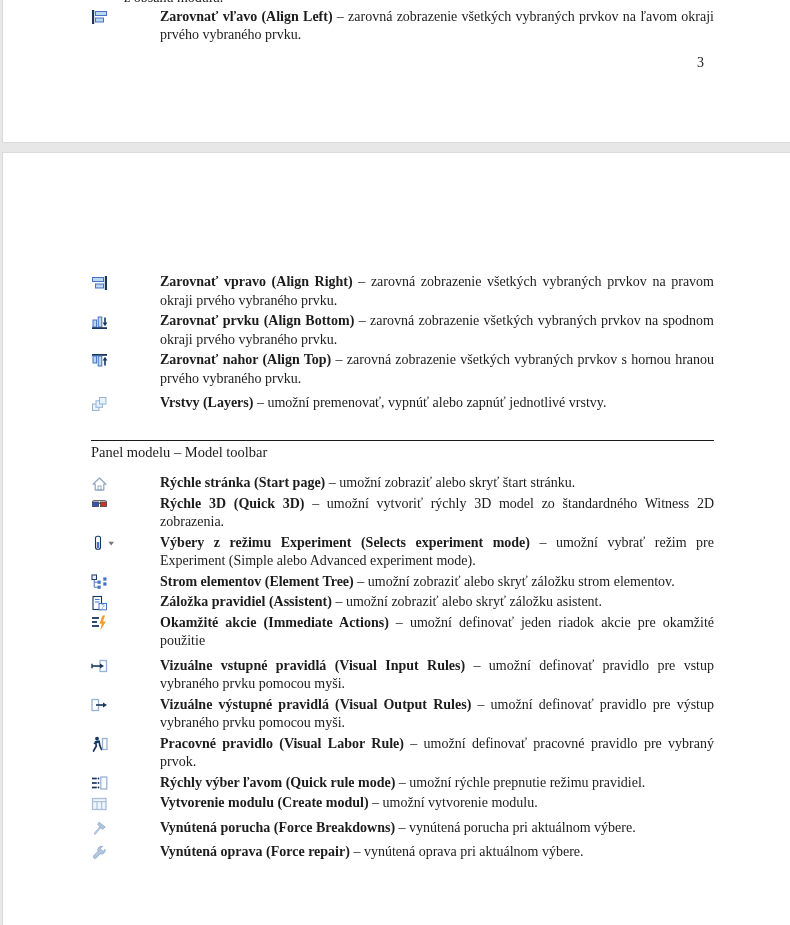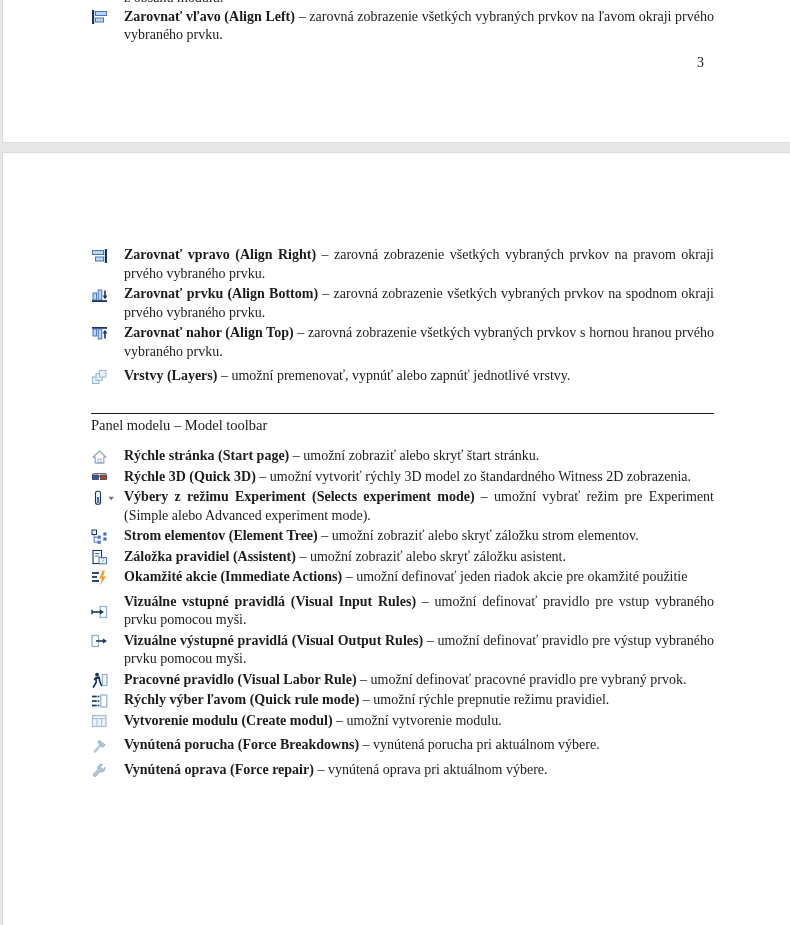--- a/index.html
+++ b/index.html
@@ -26,49 +26,50 @@
     margin-top: -11px;
     padding-left: 33px;
     font-size: 14px; line-height: 18.5px;
   }
   .item {
     display: flex;
     align-items: flex-start;
     margin-bottom: 2px;
     font-size: 14px;
     line-height: 18.5px;
+    gap: 36px;
   }
   .item .icon {
     flex: 0 0 33px;
     padding-top: 1.5px;
     display: inline-block;
   }
   .item .icon svg { display: block; }
   .item .text {
     flex: 1;
     text-align: justify;
   }
   .item .text b { font-weight: bold; }
   .page-number {
     position: absolute;
     top: 55px; right: 86px;
     font-size: 14px;
     color: #222;
   }
-  .page-main .content { padding-top: 93px; }
+  .page-main .content { padding-top: 120px; }
   .section-header {
     margin-top: 27px;
     margin-bottom: 13px;
     border-top: 1.5px solid #1a1a1a;
     padding-top: 2px;
     font-size: 14.5px;
     font-weight: normal;
     line-height: 18.5px;
   }
-  .gap-after { margin-top: 6px; align-items: center; }
+  .gap-after { margin-top: 6px; }
 </style>
 </head>
 <body>
 
 <div class="viewport">
 
   <div class="page page-top">
     <div class="content">
       <div class="clipped-line">z obsahu modulu.</div>
       <div>

